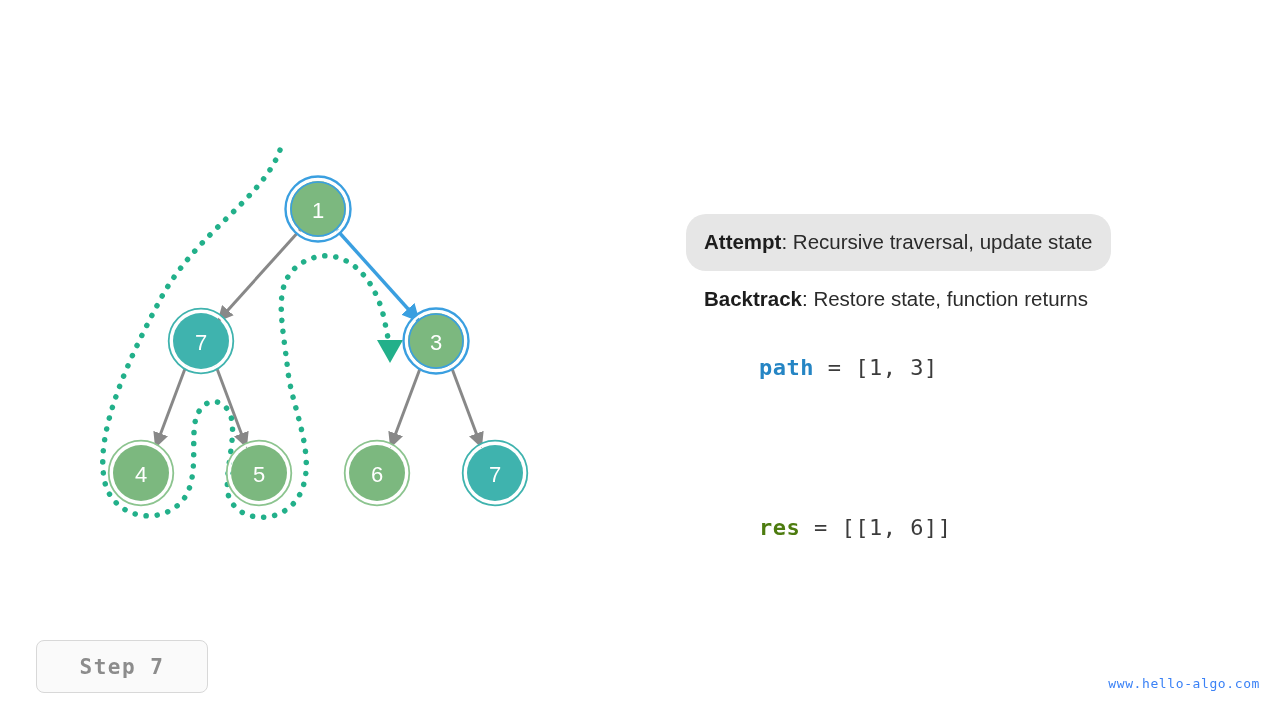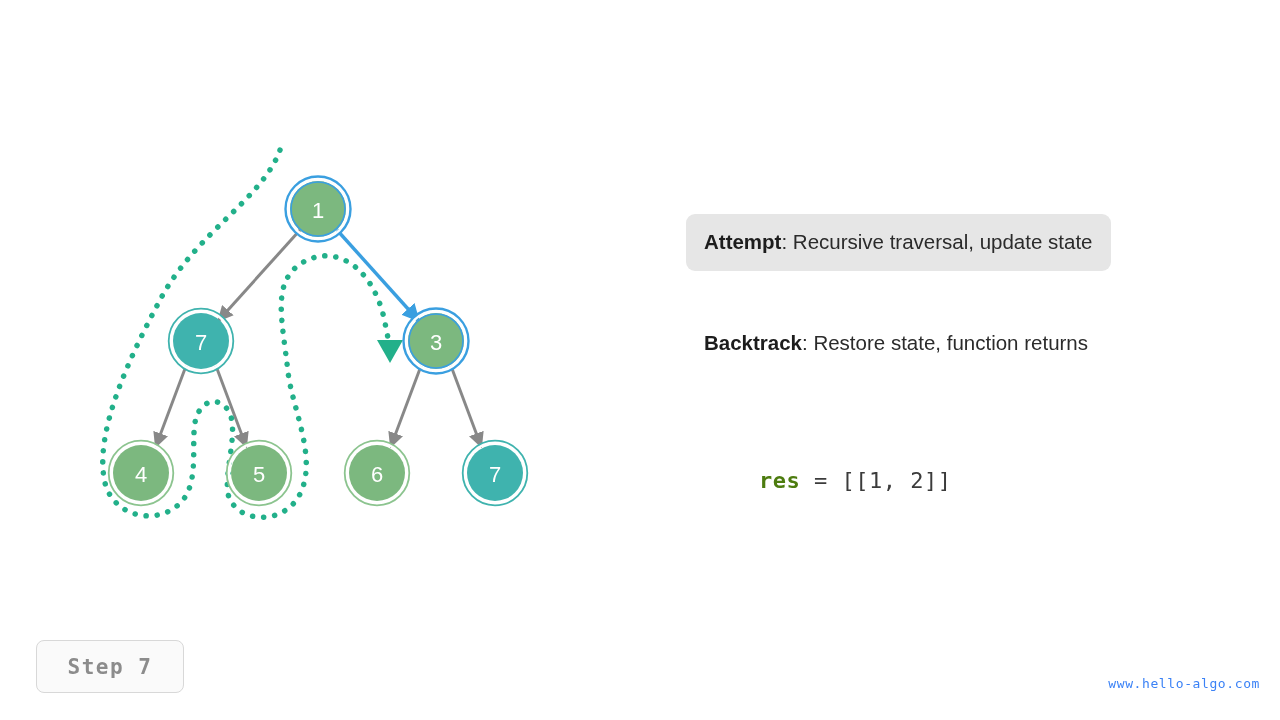--- a/index.html
+++ b/index.html
@@ -29,29 +29,28 @@
     position: absolute;
     left: 686px;
     top: 214px;
     width: 520px;
   }
   .info-line {
     font-size: 20.5px;
     color: #2b2b2b;
     line-height: 1.35;
     white-space: nowrap;
-    margin-top: 44px;
   }
   .info-line .kw {
     font-weight: bold;
     color: #1d1d1d;
   }
   #attempt-row {
     background: #e6e6e6;
-    border-radius: 9px;
+    border-radius: 20px;
     padding: 14px 18px 15px 18px;
     margin: 0 0 0 0;
     display: inline-block;
   }
   #backtrack-row {
     padding: 14px 18px 2px 18px;
     display: inline-block;
   }
   .code-line {
     font-family: "DejaVu Sans Mono", "Liberation Mono", monospace;
@@ -64,21 +63,21 @@
   #path-line { margin-top: 16px; }
   #res-line  { margin-top: 85px; }
   .var-path { color: #2585c4; font-weight: bold; }
   .var-res  { color: #4d7c0f; font-weight: bold; }
 
   
   #step-badge {
     position: absolute;
     left: 36px;
     top: 640px;
-    width: 148px;
+    width: 172px;
     height: 53px;
     box-sizing: border-box;
     border: 1px solid #d8d8d8;
     border-radius: 8px;
     background: #fafafa;
     display: flex;
     align-items: center;
     justify-content: center;
     font-family: "DejaVu Sans Mono", "Liberation Mono", monospace;
     font-size: 21px;
@@ -205,22 +204,25 @@
 <div id="info-panel">
 
   <div id="attempt-row" class="info-line">
     <span class="kw">Attempt</span><span>: Recursive traversal, update state</span>
   </div>
 
   <div id="backtrack-row" class="info-line">
     <span class="kw">Backtrack</span><span>: Restore state, function returns</span>
   </div>
 
+  <div id="path-line" class="code-line">
+    <span class="var-path">path</span><span> = [1, 3]</span>
+  </div>
 
   <div id="res-line" class="code-line">
-    <span class="var-res">res</span><span> = [[1, 2]]</span>
+    <span class="var-res">res</span><span> = [[1, 6]]</span>
   </div>
 
 </div>
 
 <div id="step-badge">Step 7</div>
 
 <div id="watermark">www.hello-algo.com</div>
 
 </body></html>

